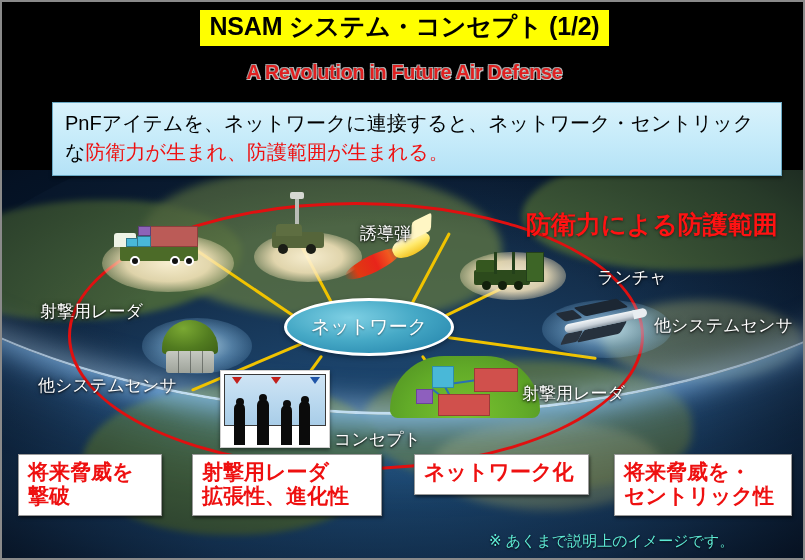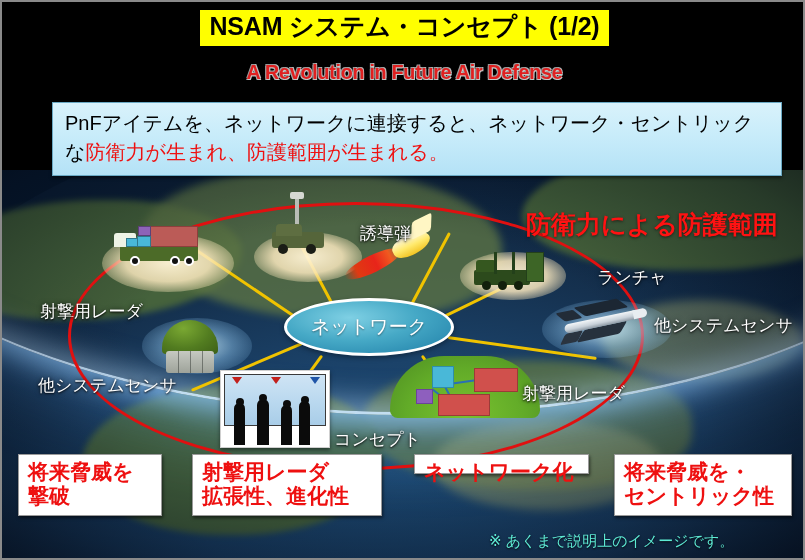--- a/index.html
+++ b/index.html
@@ -346,18 +346,18 @@
 
     <div id="hub">
       <span>ネットワーク</span>
     </div>
   </div>
 
   <div class="callout" style="left:16px;  top:452px; width:144px; height:62px;">将来脅威を
 撃破</div>
   <div class="callout" style="left:190px; top:452px; width:190px; height:62px;">射撃用レーダ
 拡張性、進化性</div>
-  <div class="callout" style="left:412px; top:452px; width:175px; height:20px;">ネットワーク化</div>
+  <div class="callout" style="left:412px; top:452px; width:175px; height:41px;">ネットワーク化</div>
   <div class="callout" style="left:612px; top:452px; width:178px; height:62px;">将来脅威を・
 セントリック性</div>
 
   <div id="footnote">※ あくまで説明上のイメージです。</div>
 </div>
 
 </body></html>

